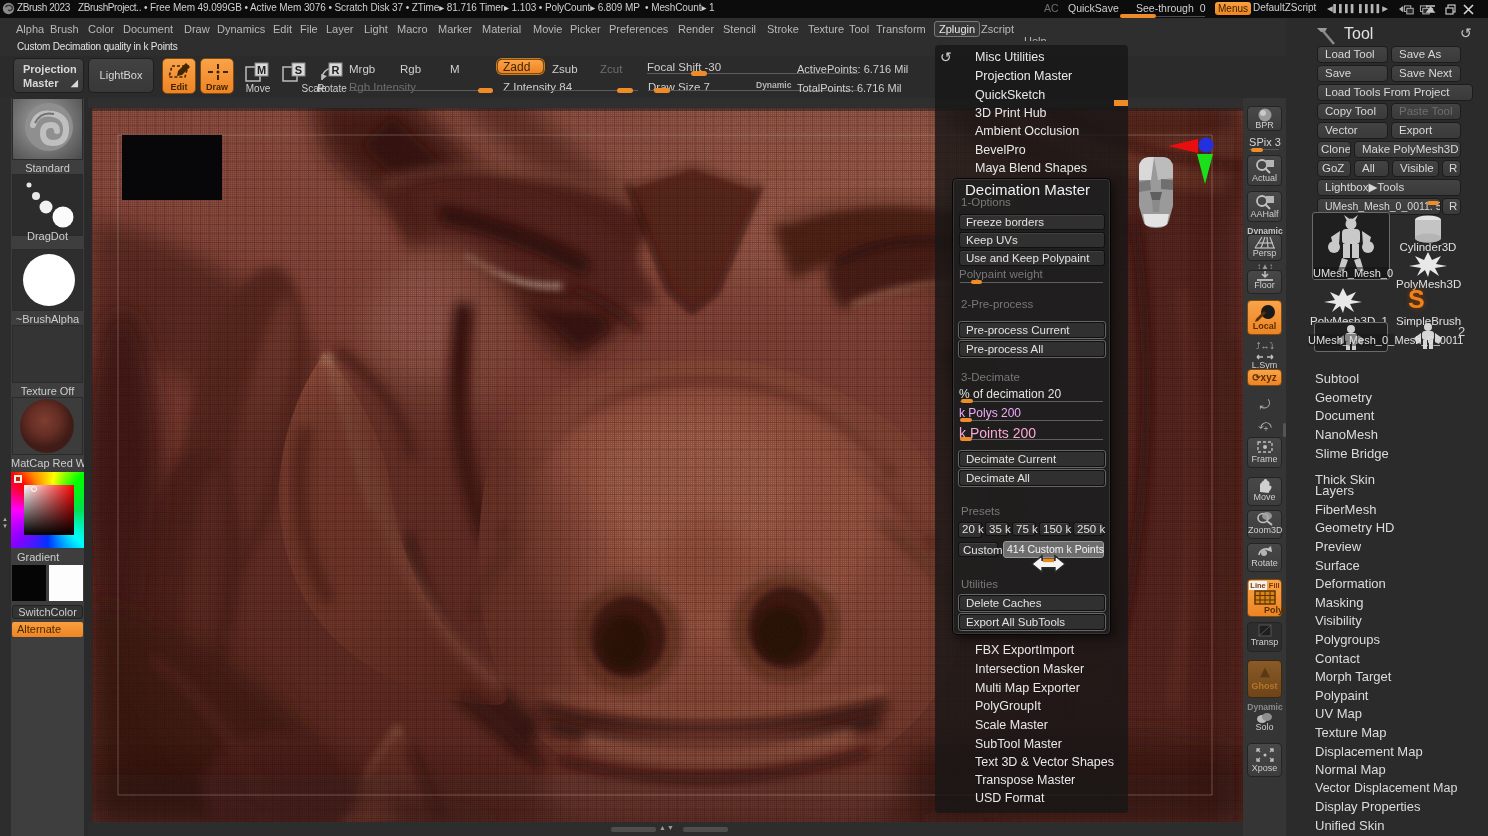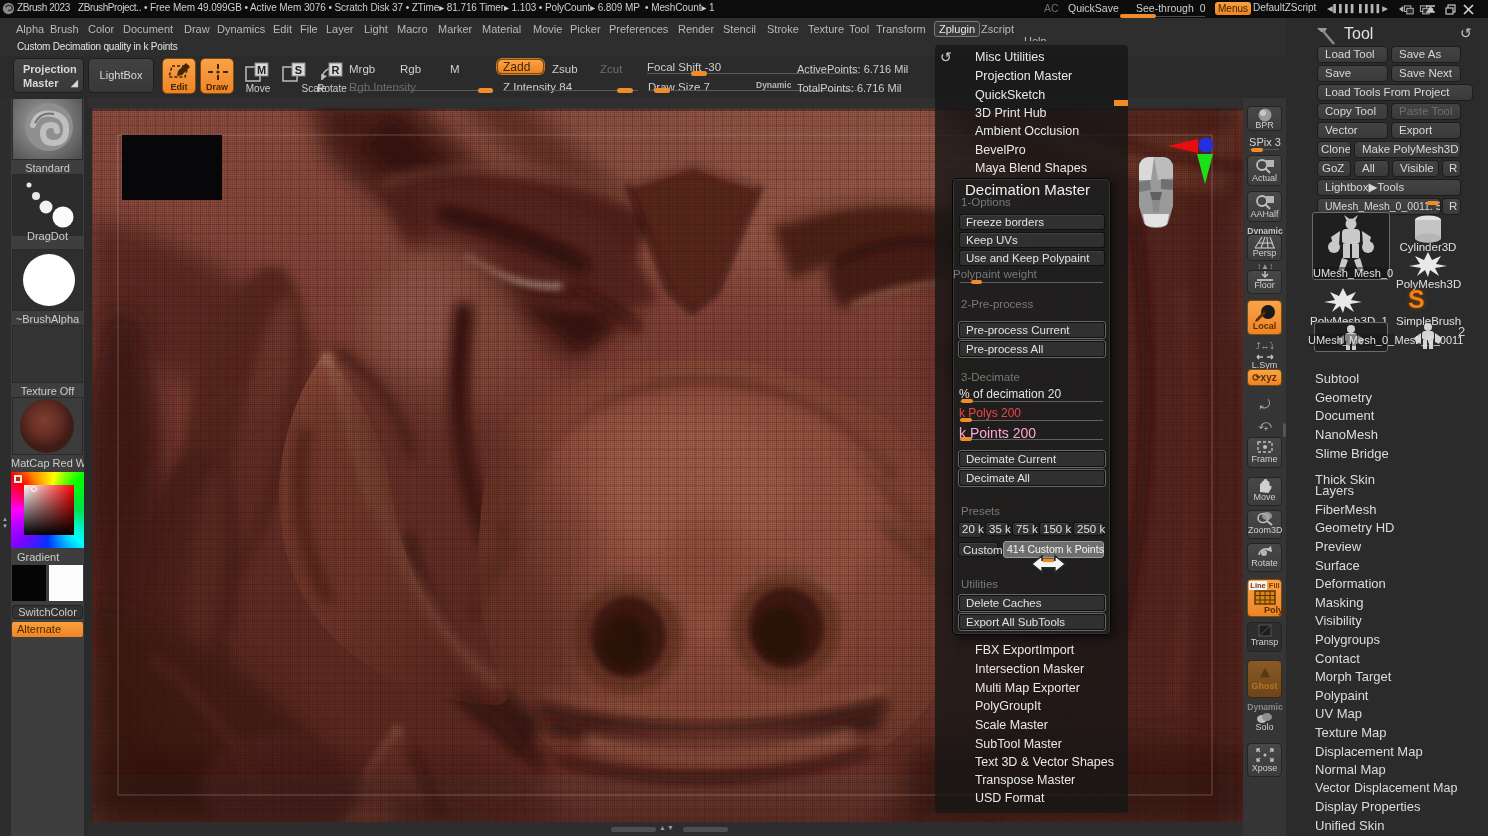--- a/index.html
+++ b/index.html
@@ -720,31 +720,31 @@
     <div class="mi" style="top:61px;">3D Print Hub</div>
     <div class="mi" style="top:79px;">Ambient Occlusion</div>
     <div class="mi" style="top:98px;">BevelPro</div>
     <div class="mi" style="top:116px;">Maya Blend Shapes</div>
     <div id="zsub">
       <div class="abs" style="left:12px;top:2px;font-size:15px;color:#efefef;white-space:nowrap;">Decimation Master</div>
       <div class="zhead" style="top:17px;">1-Options</div>
       <div class="zbtn" style="top:35px;">Freeze borders</div>
       <div class="zbtn" style="top:53px;">Keep UVs</div>
       <div class="zbtn" style="top:71px;">Use and Keep Polypaint</div>
-      <div class="zhead" style="top:89px;left:0;text-align:right;">Polypaint weight</div>
+      <div class="zhead" style="top:89px;left:6px;text-align:right;">Polypaint weight</div>
       <div class="abs" style="left:7px;top:103px;width:143px;height:1px;background:#606060;"></div>
       <div class="abs" style="left:18px;top:101px;width:11px;height:4px;background:#f08c28;border-radius:2px;"></div>
       <div class="zhead" style="top:119px;">2-Pre-process</div>
       <div class="zbtn" style="top:143px;box-shadow:0 0 0 1px #666;">Pre-process Current</div>
       <div class="zbtn" style="top:162px;box-shadow:0 0 0 1px #666;">Pre-process All</div>
       <div class="zhead" style="top:192px;">3-Decimate</div>
       <div class="abs" style="left:6px;top:208px;font-size:12px;color:#e2e2e2;white-space:nowrap;">% of decimation 20</div>
       <div class="abs" style="left:7px;top:222px;width:143px;height:1px;background:#606060;"></div>
       <div class="abs" style="left:8px;top:220px;width:12px;height:4px;background:#f08c28;border-radius:2px;"></div>
-      <div class="abs" style="left:6px;top:227px;font-size:12px;color:#ef4444;white-space:nowrap;">k Polys 200</div>
+      <div class="abs" style="left:6px;top:227px;font-size:12px;color:#f0abfc;white-space:nowrap;">k Polys 200</div>
       <div class="abs" style="left:7px;top:241px;width:143px;height:1px;background:#606060;"></div>
       <div class="abs" style="left:7px;top:239px;width:12px;height:4px;background:#f08c28;border-radius:2px;"></div>
       <div class="abs" style="left:6px;top:246px;font-size:14px;color:#f9a8d4;white-space:nowrap;">k Points 200</div>
       <div class="abs" style="left:7px;top:260px;width:143px;height:1px;background:#606060;"></div>
       <div class="abs" style="left:7px;top:258px;width:12px;height:4px;background:#f08c28;border-radius:2px;"></div>
       <div class="zbtn" style="top:272px;box-shadow:0 0 0 1px #666;">Decimate Current</div>
       <div class="zbtn" style="top:291px;box-shadow:0 0 0 1px #666;">Decimate All</div>
       <div class="zhead" style="top:326px;">Presets</div>
       <div class="zbtn" style="top:343px;left:5px;width:24px;padding-left:3px;height:16px;font-size:11.5px;line-height:13px;">20 k</div>
       <div class="zbtn" style="top:343px;left:32px;width:24px;padding-left:3px;height:14px;font-size:11.5px;line-height:13px;">35 k</div>

